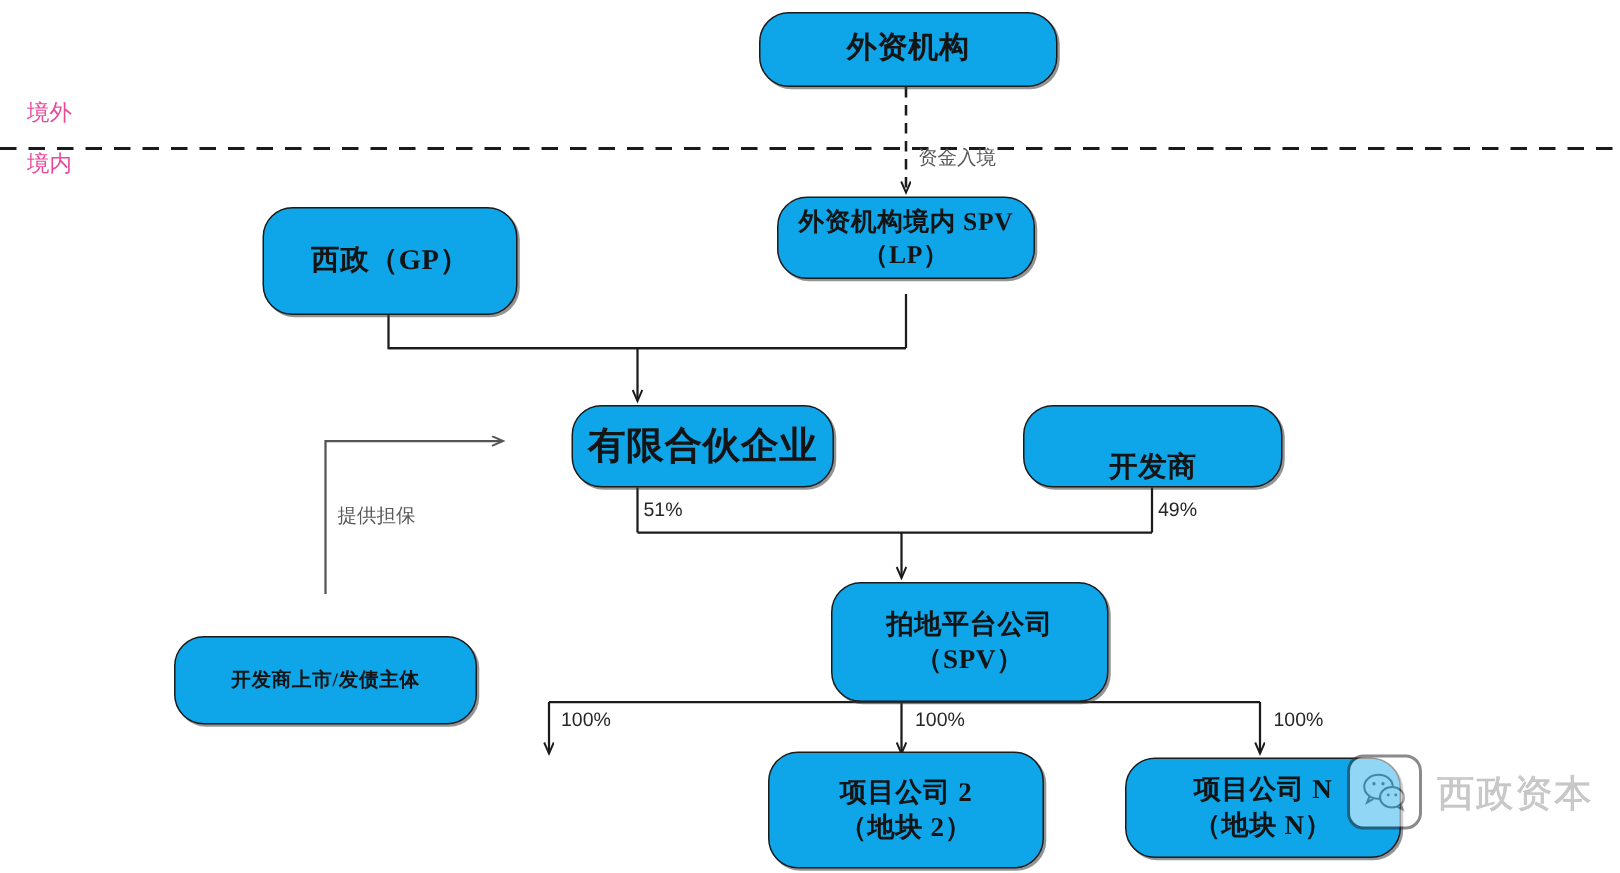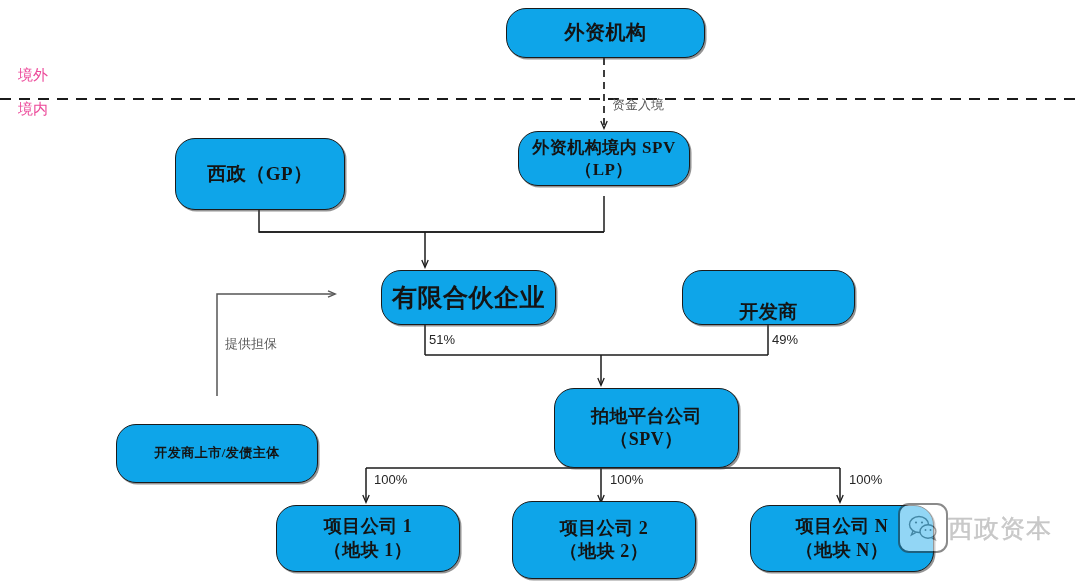--- a/index.html
+++ b/index.html
@@ -59,21 +59,21 @@
     font-family: Liberation Serif, serif;
     white-space: nowrap;
   }
   
   #watermark {
     position: absolute;
     left: 898px;
     top: 503px;
     display: flex;
     align-items: center;
-    gap: 0;
+    gap: 10px;
     opacity: 0.55;
   }
   #watermark .wm-badge {
     width: 46px;
     height: 46px;
     border: 2px solid #2b2b2b;
     border-radius: 11px;
     background: #ffffff;
     display: flex;
     align-items: center;
@@ -159,24 +159,20 @@
 
   <div class="node" style="left:116px; top:396px; width:202px; height:59px; font-size:13px;margin-top:28px;">
     <span>开发商上市/发债主体</span>
   </div>
 
   <div class="node" style="left:510px; top:388px; width:185px; height:80px; font-size:18px;margin-left:44px;">
     <span>拍地平台公司</span>
     <span class="l2">（SPV）</span>
   </div>
 
-  <div class="node" style="left:276px; top:505px; width:184px; height:67px; font-size:18px;">
-    <span>项目公司 1</span>
-    <span class="l2">（地块 1）</span>
-  </div>
 
   <div class="node" style="left:512px; top:501px; width:184px; height:78px; font-size:18px;">
     <span>项目公司 2</span>
     <span class="l2">（地块 2）</span>
   </div>
 
   <div class="node" style="left:750px; top:505px; width:184px; height:67px; font-size:18px;">
     <span>项目公司 N</span>
     <span class="l2">（地块 N）</span>
   </div>

